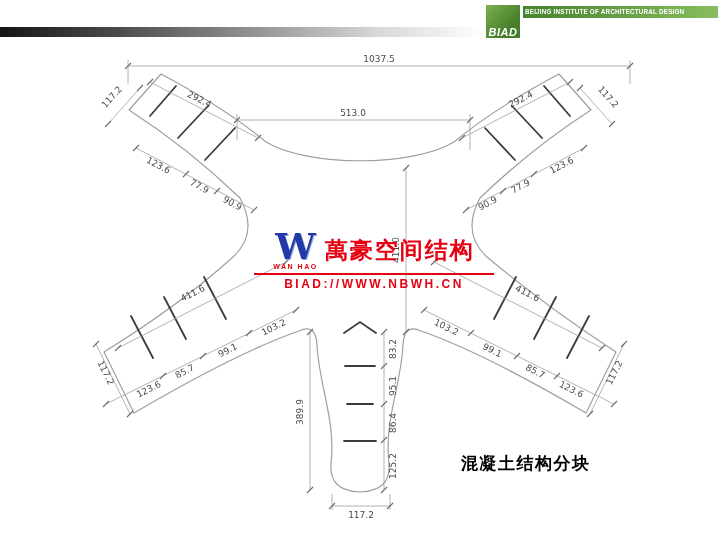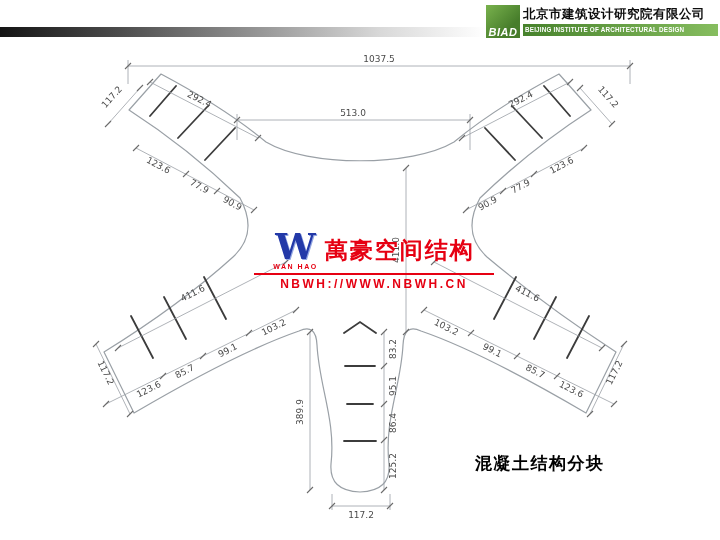--- a/index.html
+++ b/index.html
@@ -39,35 +39,34 @@
   .wm-w{
     font-family:"DejaVu Serif",serif;font-size:36px;font-weight:bold;color:#2339a8;
     line-height:32px;text-shadow:1px 1px 0 #93a6e2;
   }
   .wm-name{font-size:7px;color:#e60012;font-weight:bold;letter-spacing:1.5px;margin-top:1px}
   .wm-cn{font-size:23px;font-weight:bold;color:#e60012;letter-spacing:2px;white-space:nowrap;font-family:"DejaVu Sans",sans-serif}
   .wm-rule{height:2px;background:#e60012;margin:3px 8px 2px}
   .wm-url{font-size:12px;font-weight:bold;color:#e60012;letter-spacing:2.5px;white-space:nowrap}
   
   .caption{
-    position:absolute;left:475px;top:452px;
+    position:absolute;left:461px;top:452px;
     font-size:17px;font-weight:bold;color:#000;letter-spacing:1.5px;white-space:nowrap;
     font-family:Liberation Sans, sans-serif;
   }
 </style>
 </head>
 <body>
 
 <div class="gradient-bar"></div>
 <div class="header-right">
   <div class="biad-logo">
     <span>BIAD</span>
   </div>
   <div class="company">
-    <div class="company-cn">北京市建筑设计研究院有限公司</div>
     <div class="company-en">BEIJING INSTITUTE OF ARCHITECTURAL DESIGN</div>
   </div>
 </div>
 
 <svg class="drawing" width="720" height="540" viewBox="0 0 720 540">
 
   <g fill="none" stroke="#9aa0a6" stroke-width="1.2" stroke-linejoin="round" stroke-linecap="round">
     <path d="M161 74
              Q225 108 266 142
              C308 167 412 167 454 142
@@ -211,16 +210,16 @@
 
 <div class="watermark">
   <div class="wm-row">
     <div class="wm-logo">
       <div class="wm-w">W</div>
       <div class="wm-name">WAN HAO</div>
     </div>
     <div class="wm-cn">萬豪空间结构</div>
   </div>
   <div class="wm-rule"></div>
-  <div class="wm-url">NBWH://WWW.NBWH.CN</div>
+  <div class="wm-url">BIAD://WWW.NBWH.CN</div>
 </div>
 
 <div class="caption">混凝土结构分块</div>
 
 </body></html>

